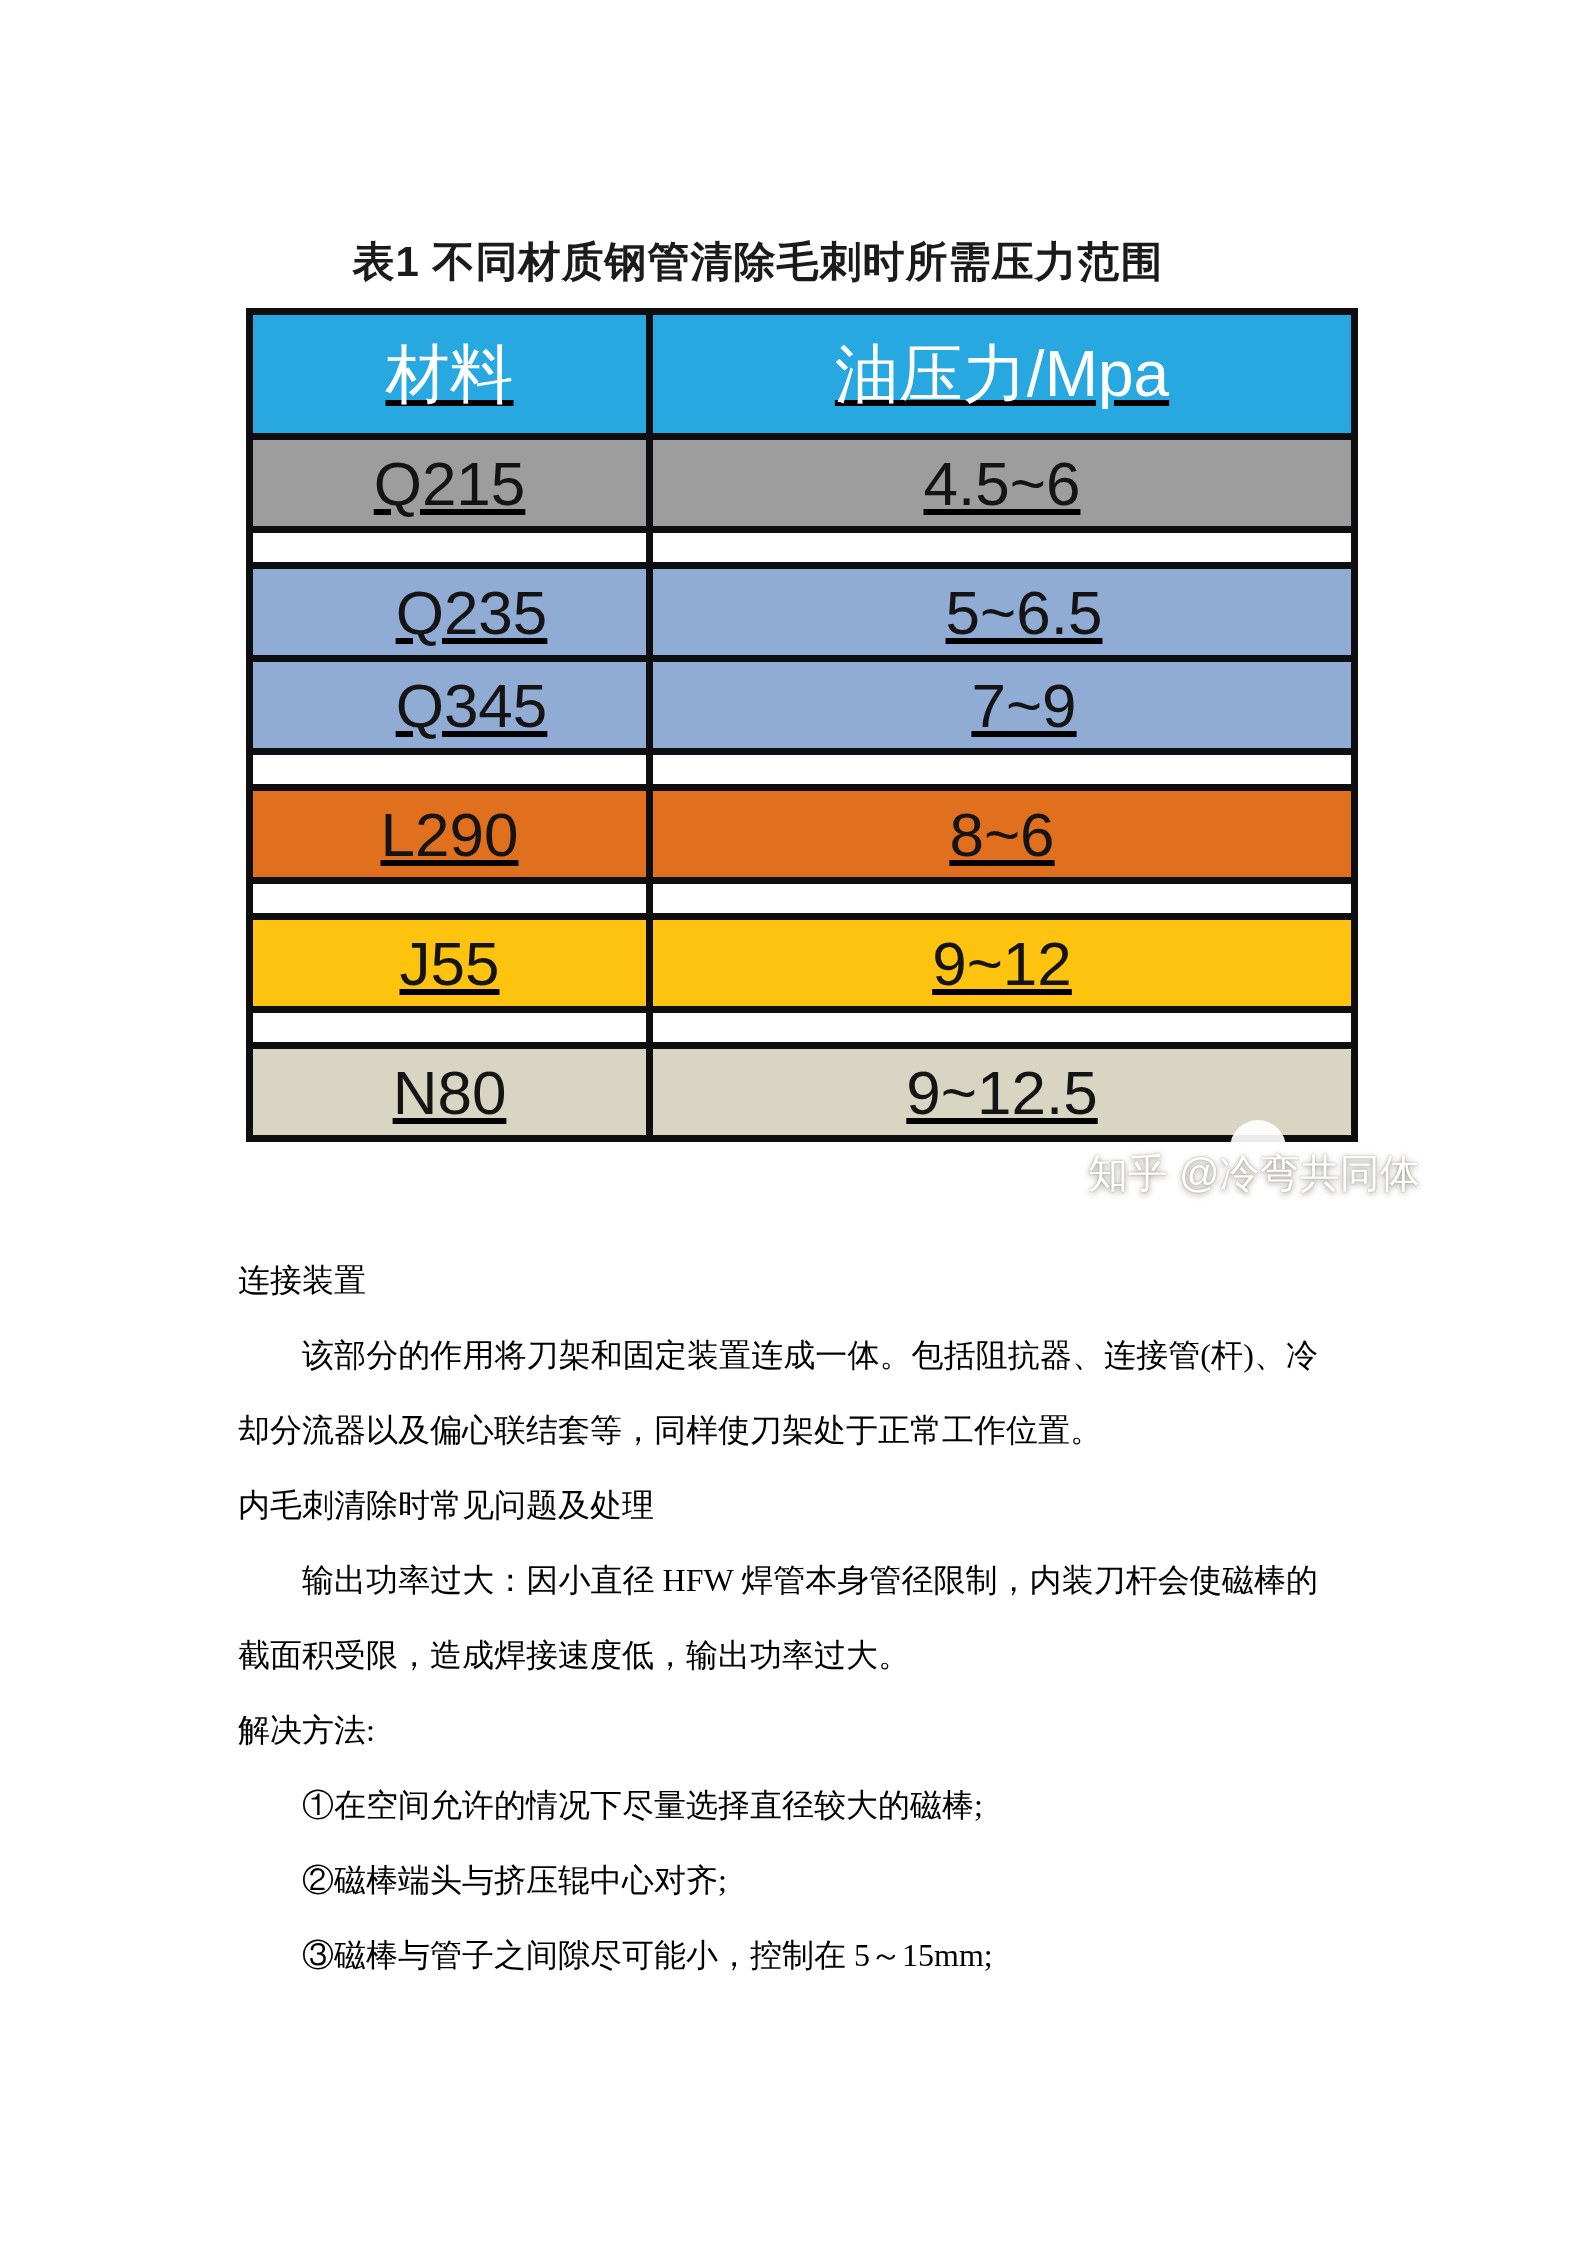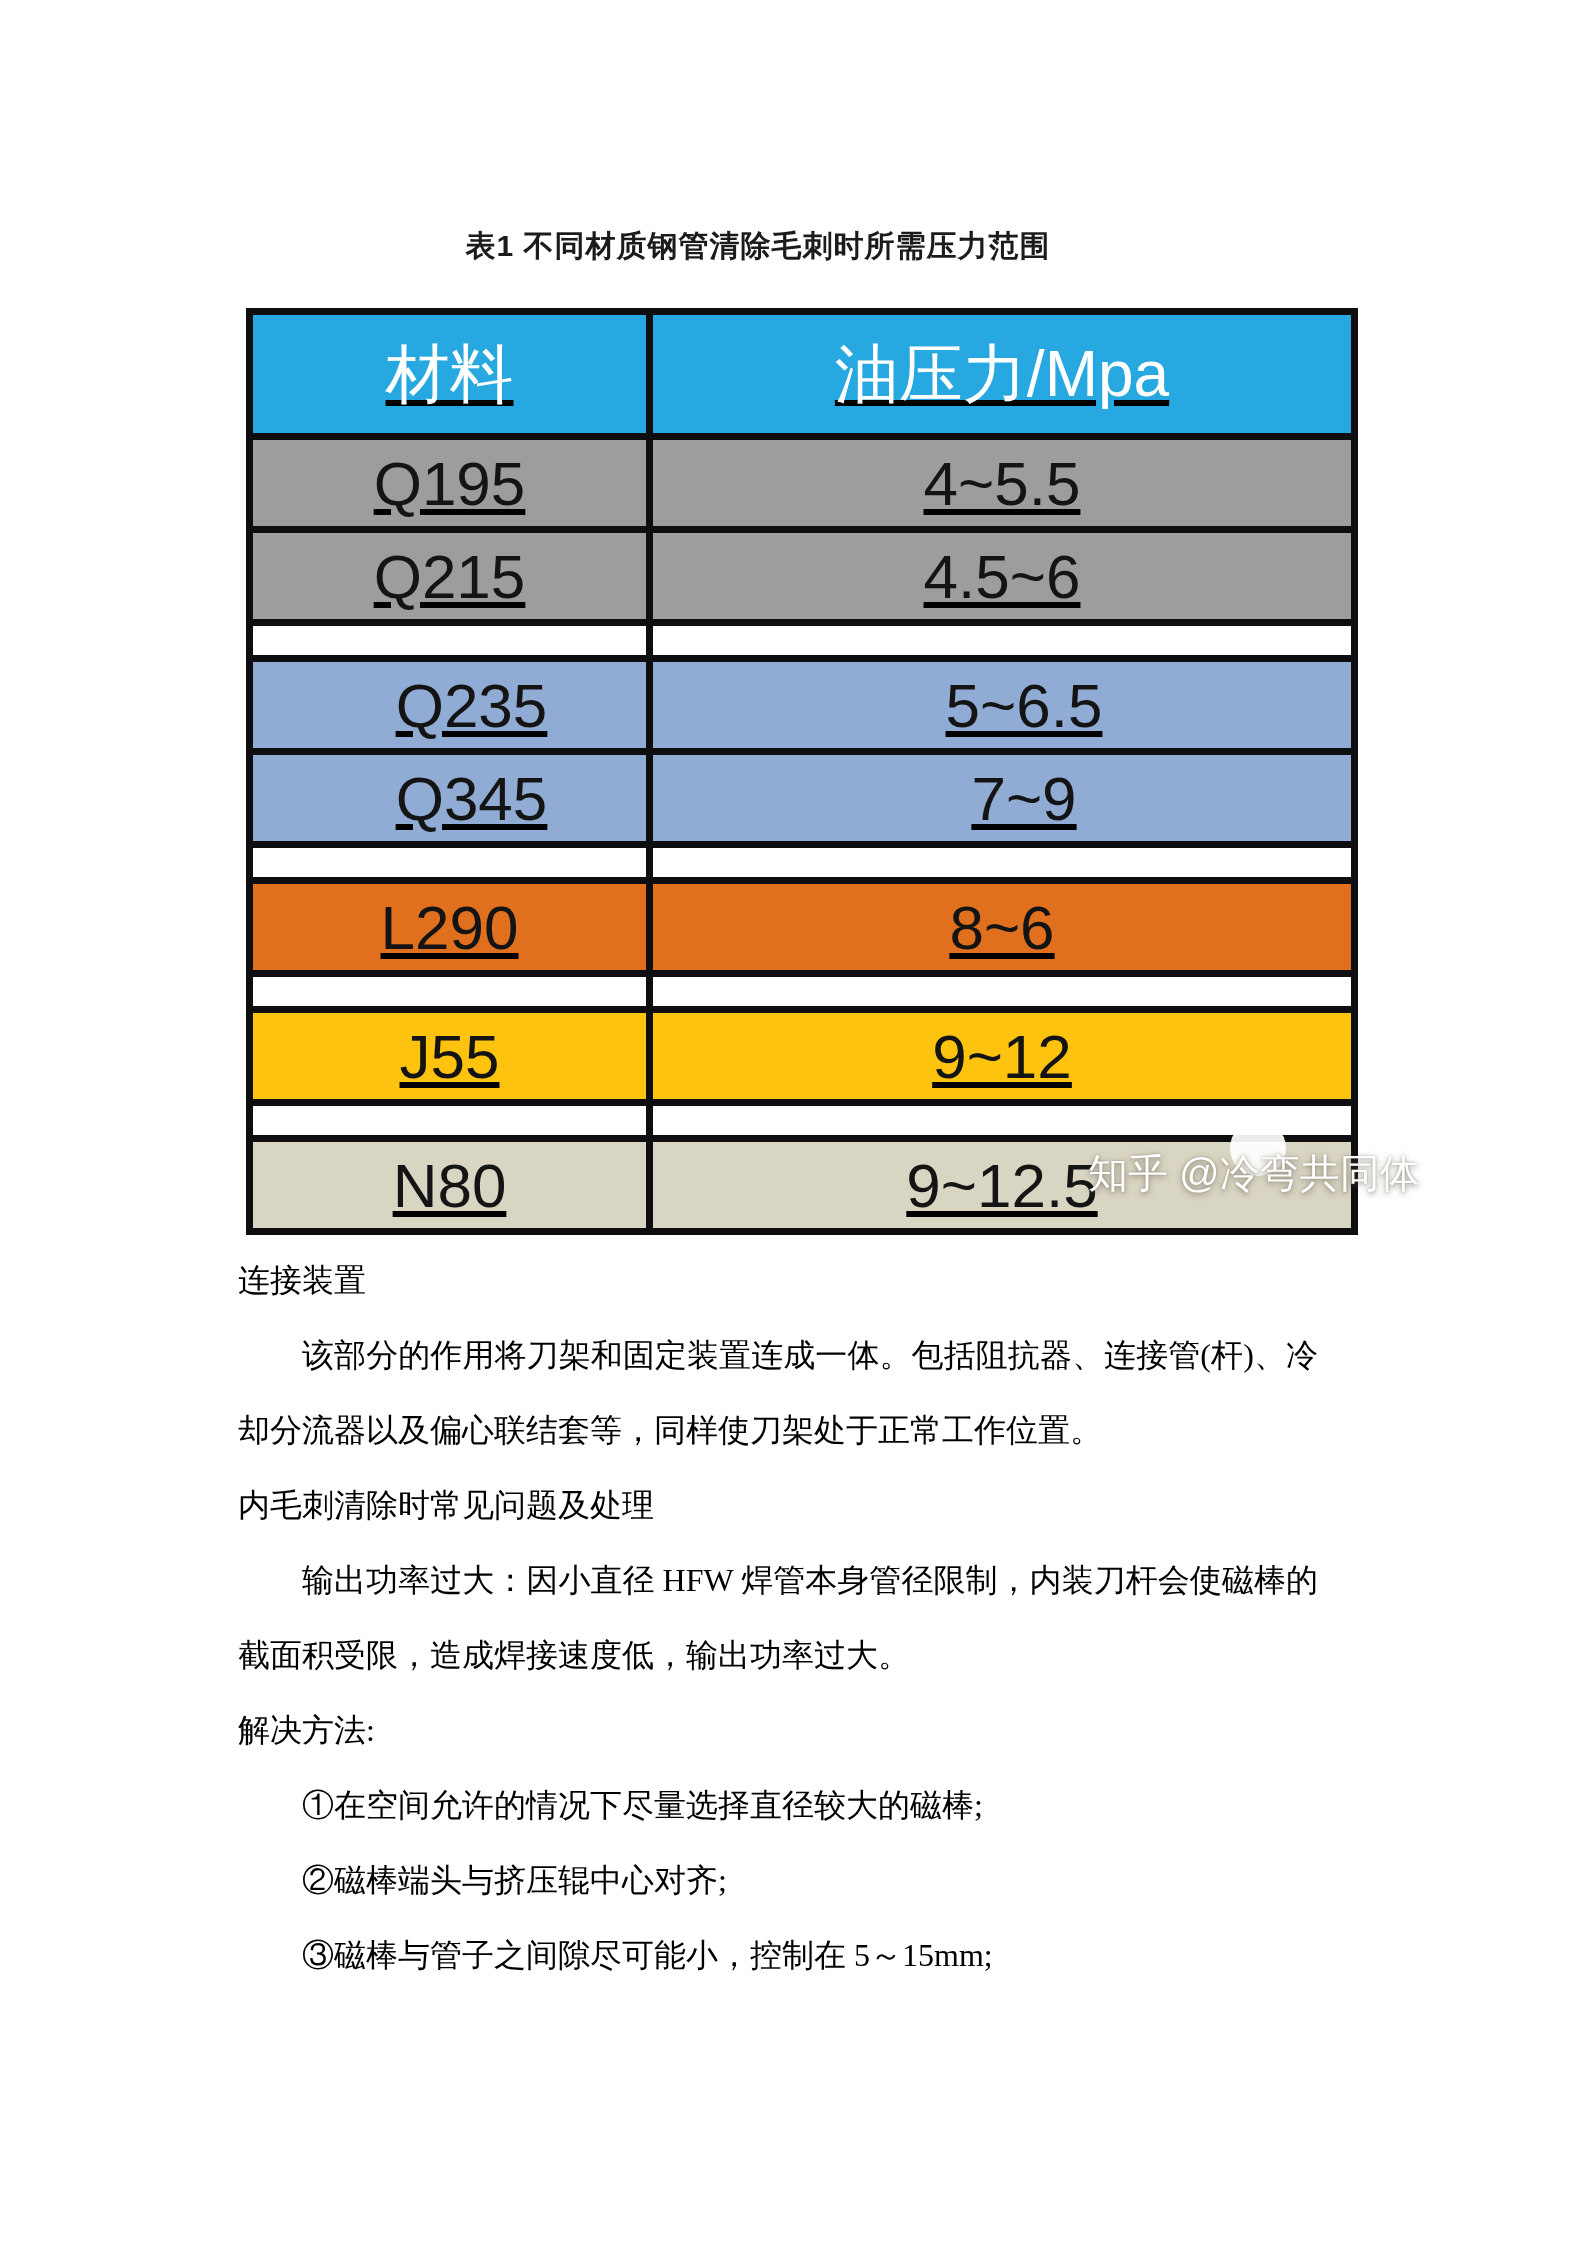--- a/index.html
+++ b/index.html
@@ -8,21 +8,21 @@
     width:1587px;height:2245px;
     background:#ffffff;
     overflow:hidden;
     font-family:"Liberation Sans",sans-serif;
   }
 
   
   .doc-title{
     position:absolute;left:0;top:206px;width:1516px;
     text-align:center;
-    font-size:30px;font-weight:bold;color:#1b1b1b;
+    font-size:42px;font-weight:bold;color:#1b1b1b;
     letter-spacing:1px;
     font-family:"Liberation Sans",sans-serif;
   }
 
   
   .ptable{
     position:absolute;left:246px;top:308px;width:1112px;
     border:7px solid var(--c-border);
     box-sizing:border-box;
     background:#ffffff;
@@ -84,24 +84,20 @@
 
   <h1 class="doc-title">表1 不同材质钢管清除毛刺时所需压力范围</h1>
 
   <div class="ptable">
 
     <div class="trow header">
       <div class="cell c1">材料</div>
       <div class="cell c2">油压力/Mpa</div>
     </div>
 
-    <div class="trow data r-gray">
-      <div class="cell c1">Q195</div>
-      <div class="cell c2">4~5.5</div>
-    </div>
 
     <div class="trow data r-gray">
       <div class="cell c1">Q215</div>
       <div class="cell c2">4.5~6</div>
     </div>
 
     <div class="trow gap">
       <div class="cell c1"></div>
       <div class="cell c2"></div>
     </div>

